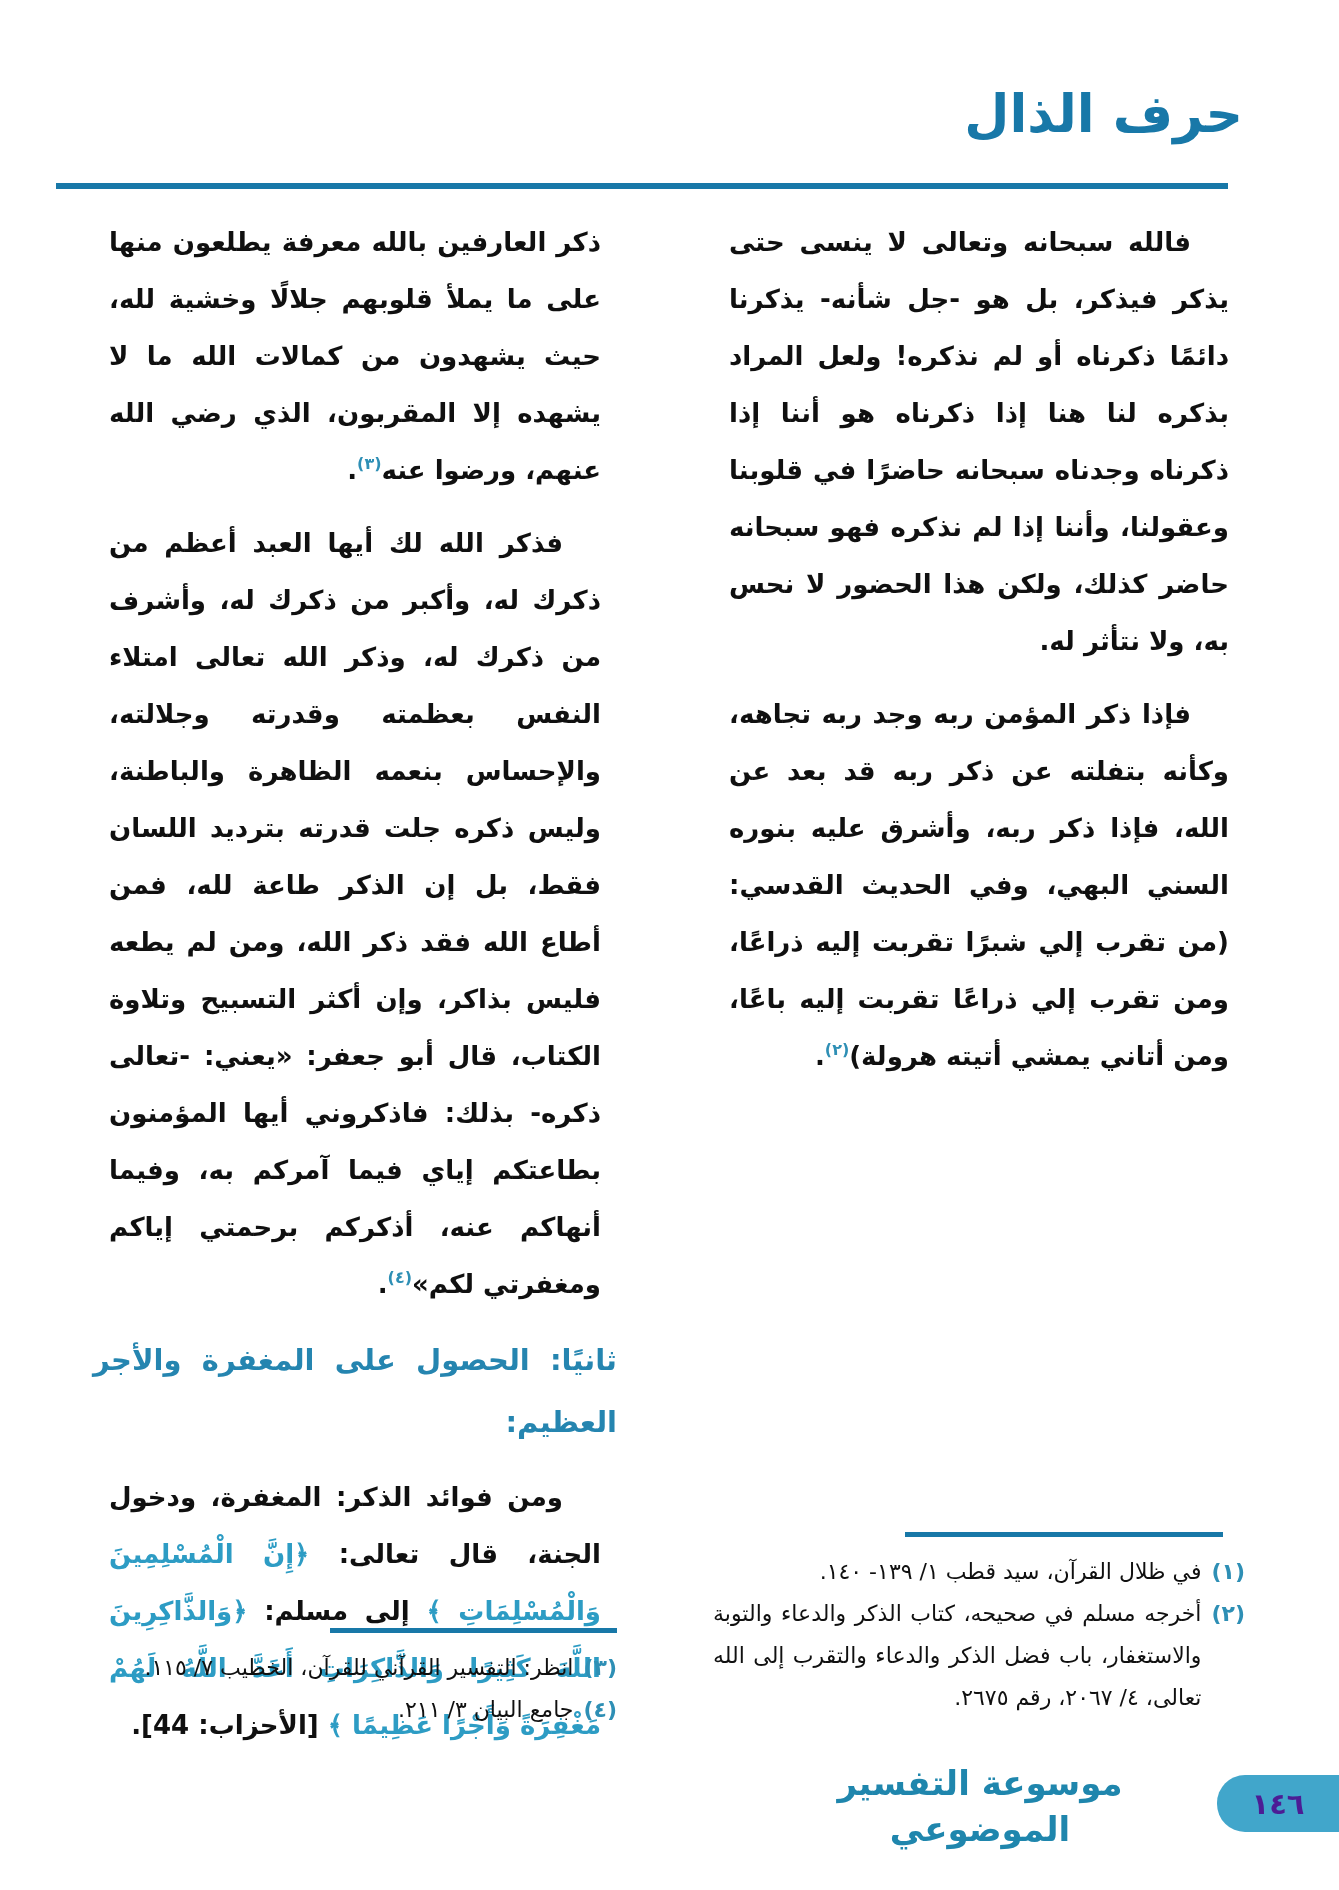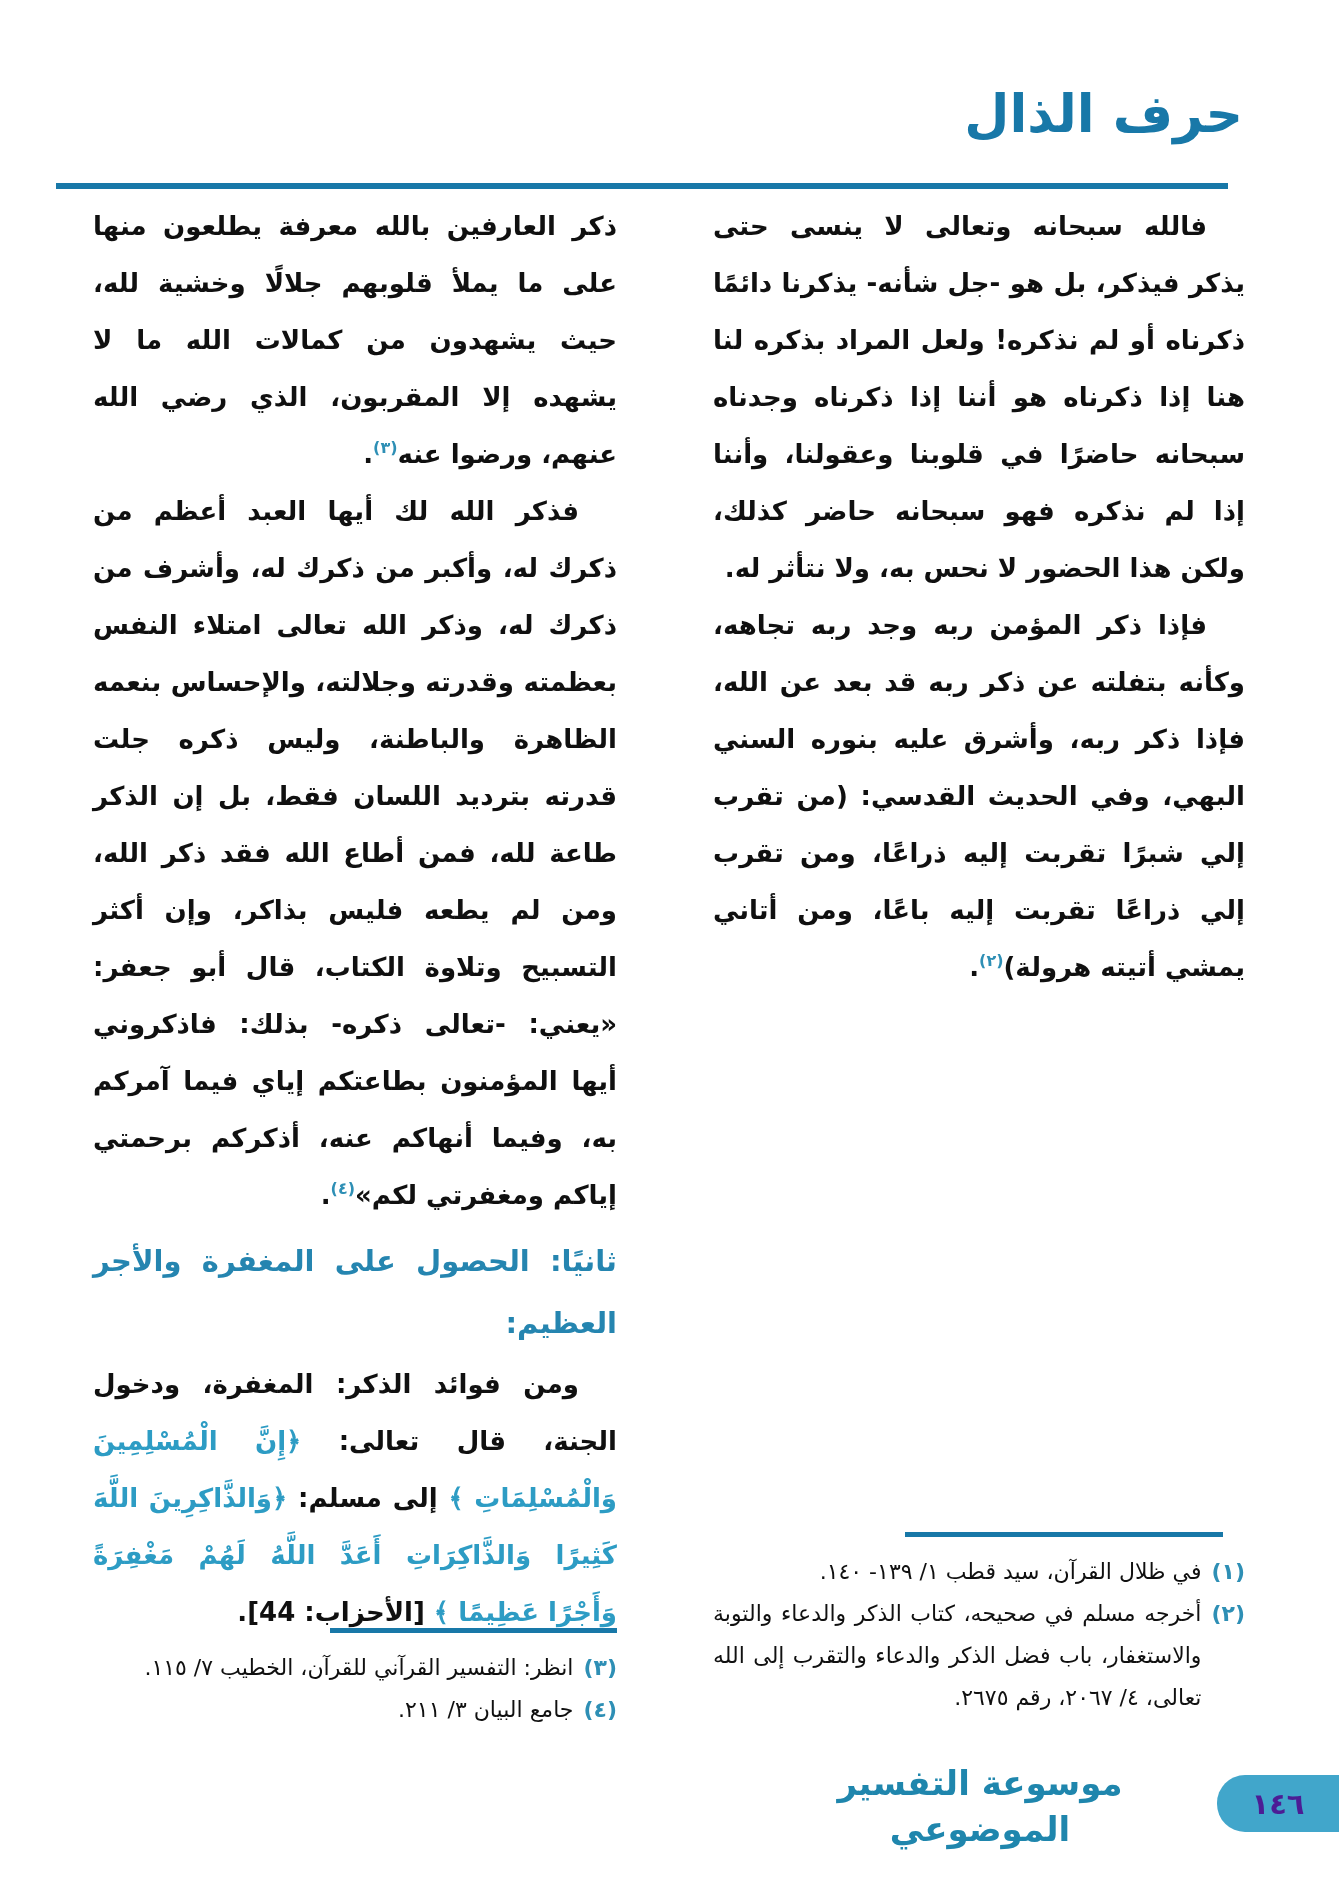--- a/index.html
+++ b/index.html
@@ -22,21 +22,21 @@
     letter-spacing:-2px;
   }
   .header-rule{
     position:absolute;top:183px;left:56px;right:111px;height:6px;
     background:var(--accent);
   }
   .col{position:absolute;top:198px;height:1660px;}
   .col-right{right:94px;width:532px;}
   .col-left{left:93px;width:524px;}
   .para{
-    margin:0;font-size:26px;line-height:57px;font-weight:bold;
+    margin:16px;font-size:26px;line-height:57px;font-weight:bold;
     color:var(--ink);text-align:justify;
   }
   .para.indent{text-indent:38px;}
   .fn-mark{
     color:var(--marker);font-size:16px;font-weight:bold;
     vertical-align:super;line-height:0;
   }
   .subheading{
     margin:6px 0 2px 0;font-size:29px;line-height:62px;font-weight:bold;
     color:var(--heading);text-align:justify;

